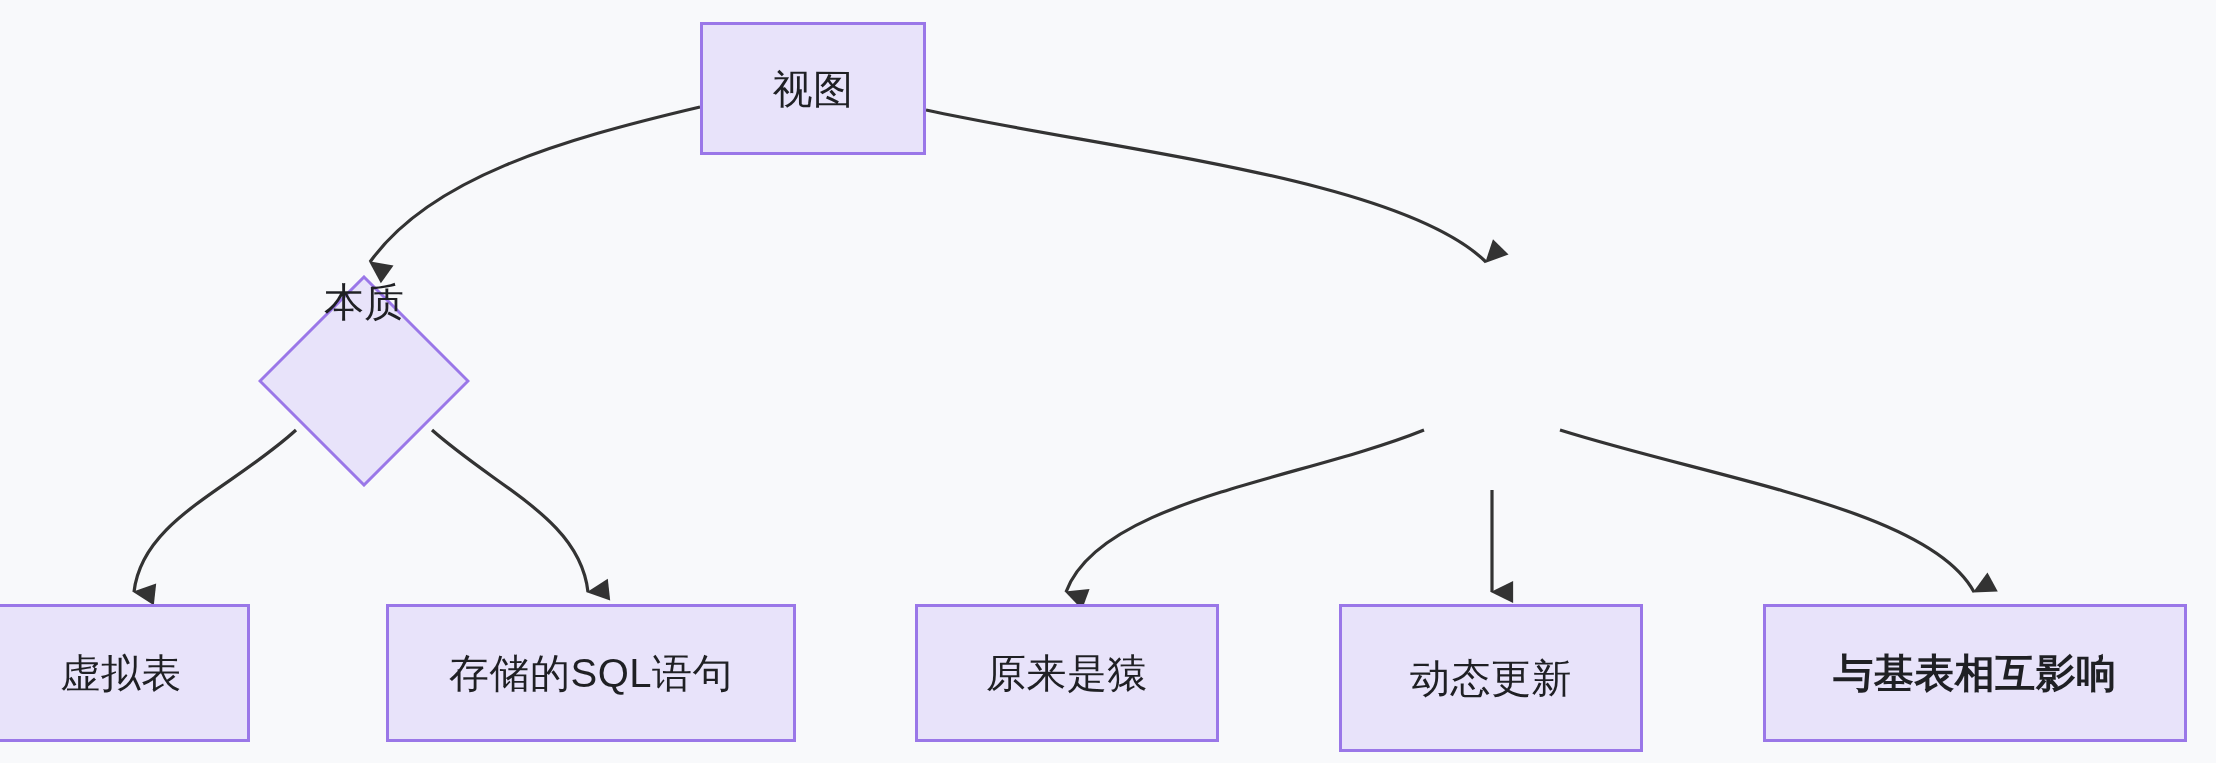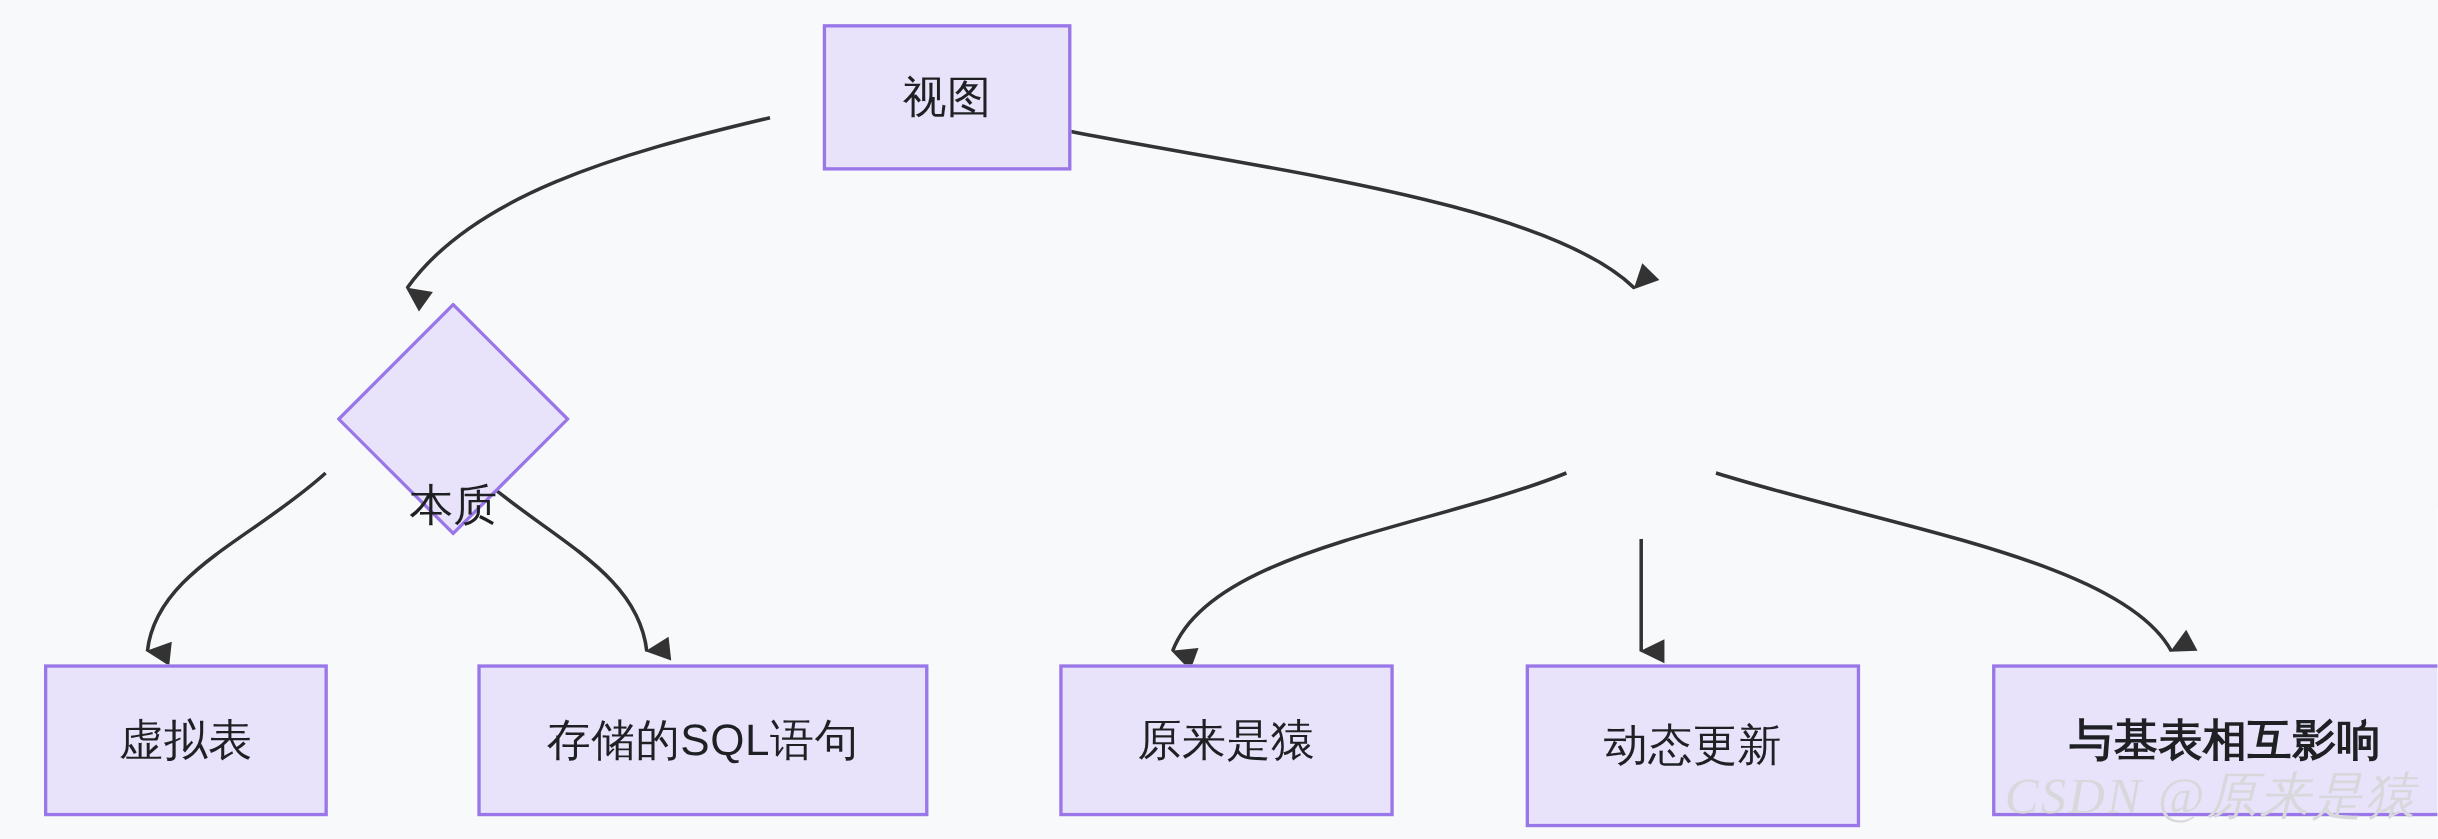--- a/index.html
+++ b/index.html
@@ -25,39 +25,38 @@
   }
   .edge-path {
     fill: none;
     stroke: #333333;
     stroke-width: 3.2px;
     stroke-linecap: butt;
   }
   .node {
     position: absolute;
     box-sizing: border-box;
-    margin-left: 48px;
   }
   .node-rect {
     background: #e8e3fa;
     border: 3px solid #9a77e8;
     display: flex;
     align-items: center;
     justify-content: center;
   }
   .node-label {
     color: #1f2024;
     font-size: 40px;
     line-height: 1.1;
     white-space: nowrap;
     letter-spacing: 0.5px;
   }
   .node-diamond {
     display: flex;
-    align-items: flex-end;
+    align-items: flex-start;
     justify-content: center;
   }
   .diamond-shape {
     position: absolute;
     left: 0;
     top: 0;
     width: 100%;
     height: 100%;
   }
   .diamond-shape polygon {
@@ -132,15 +131,14 @@
   </div>
 
   <div class="node node-rect" style="left: 1339px; top: 604px; width: 304px; height: 148px;">
     <span class="node-label">动态更新</span>
   </div>
 
   <div class="node node-rect" style="left: 1763px; top: 604px; width: 424px; height: 138px; font-weight: bold;">
     <span class="node-label">与基表相互影响</span>
   </div>
 
-  <div id="watermark">CSDN @原来是猿</div>
 
 </div>
 
 </body></html>

